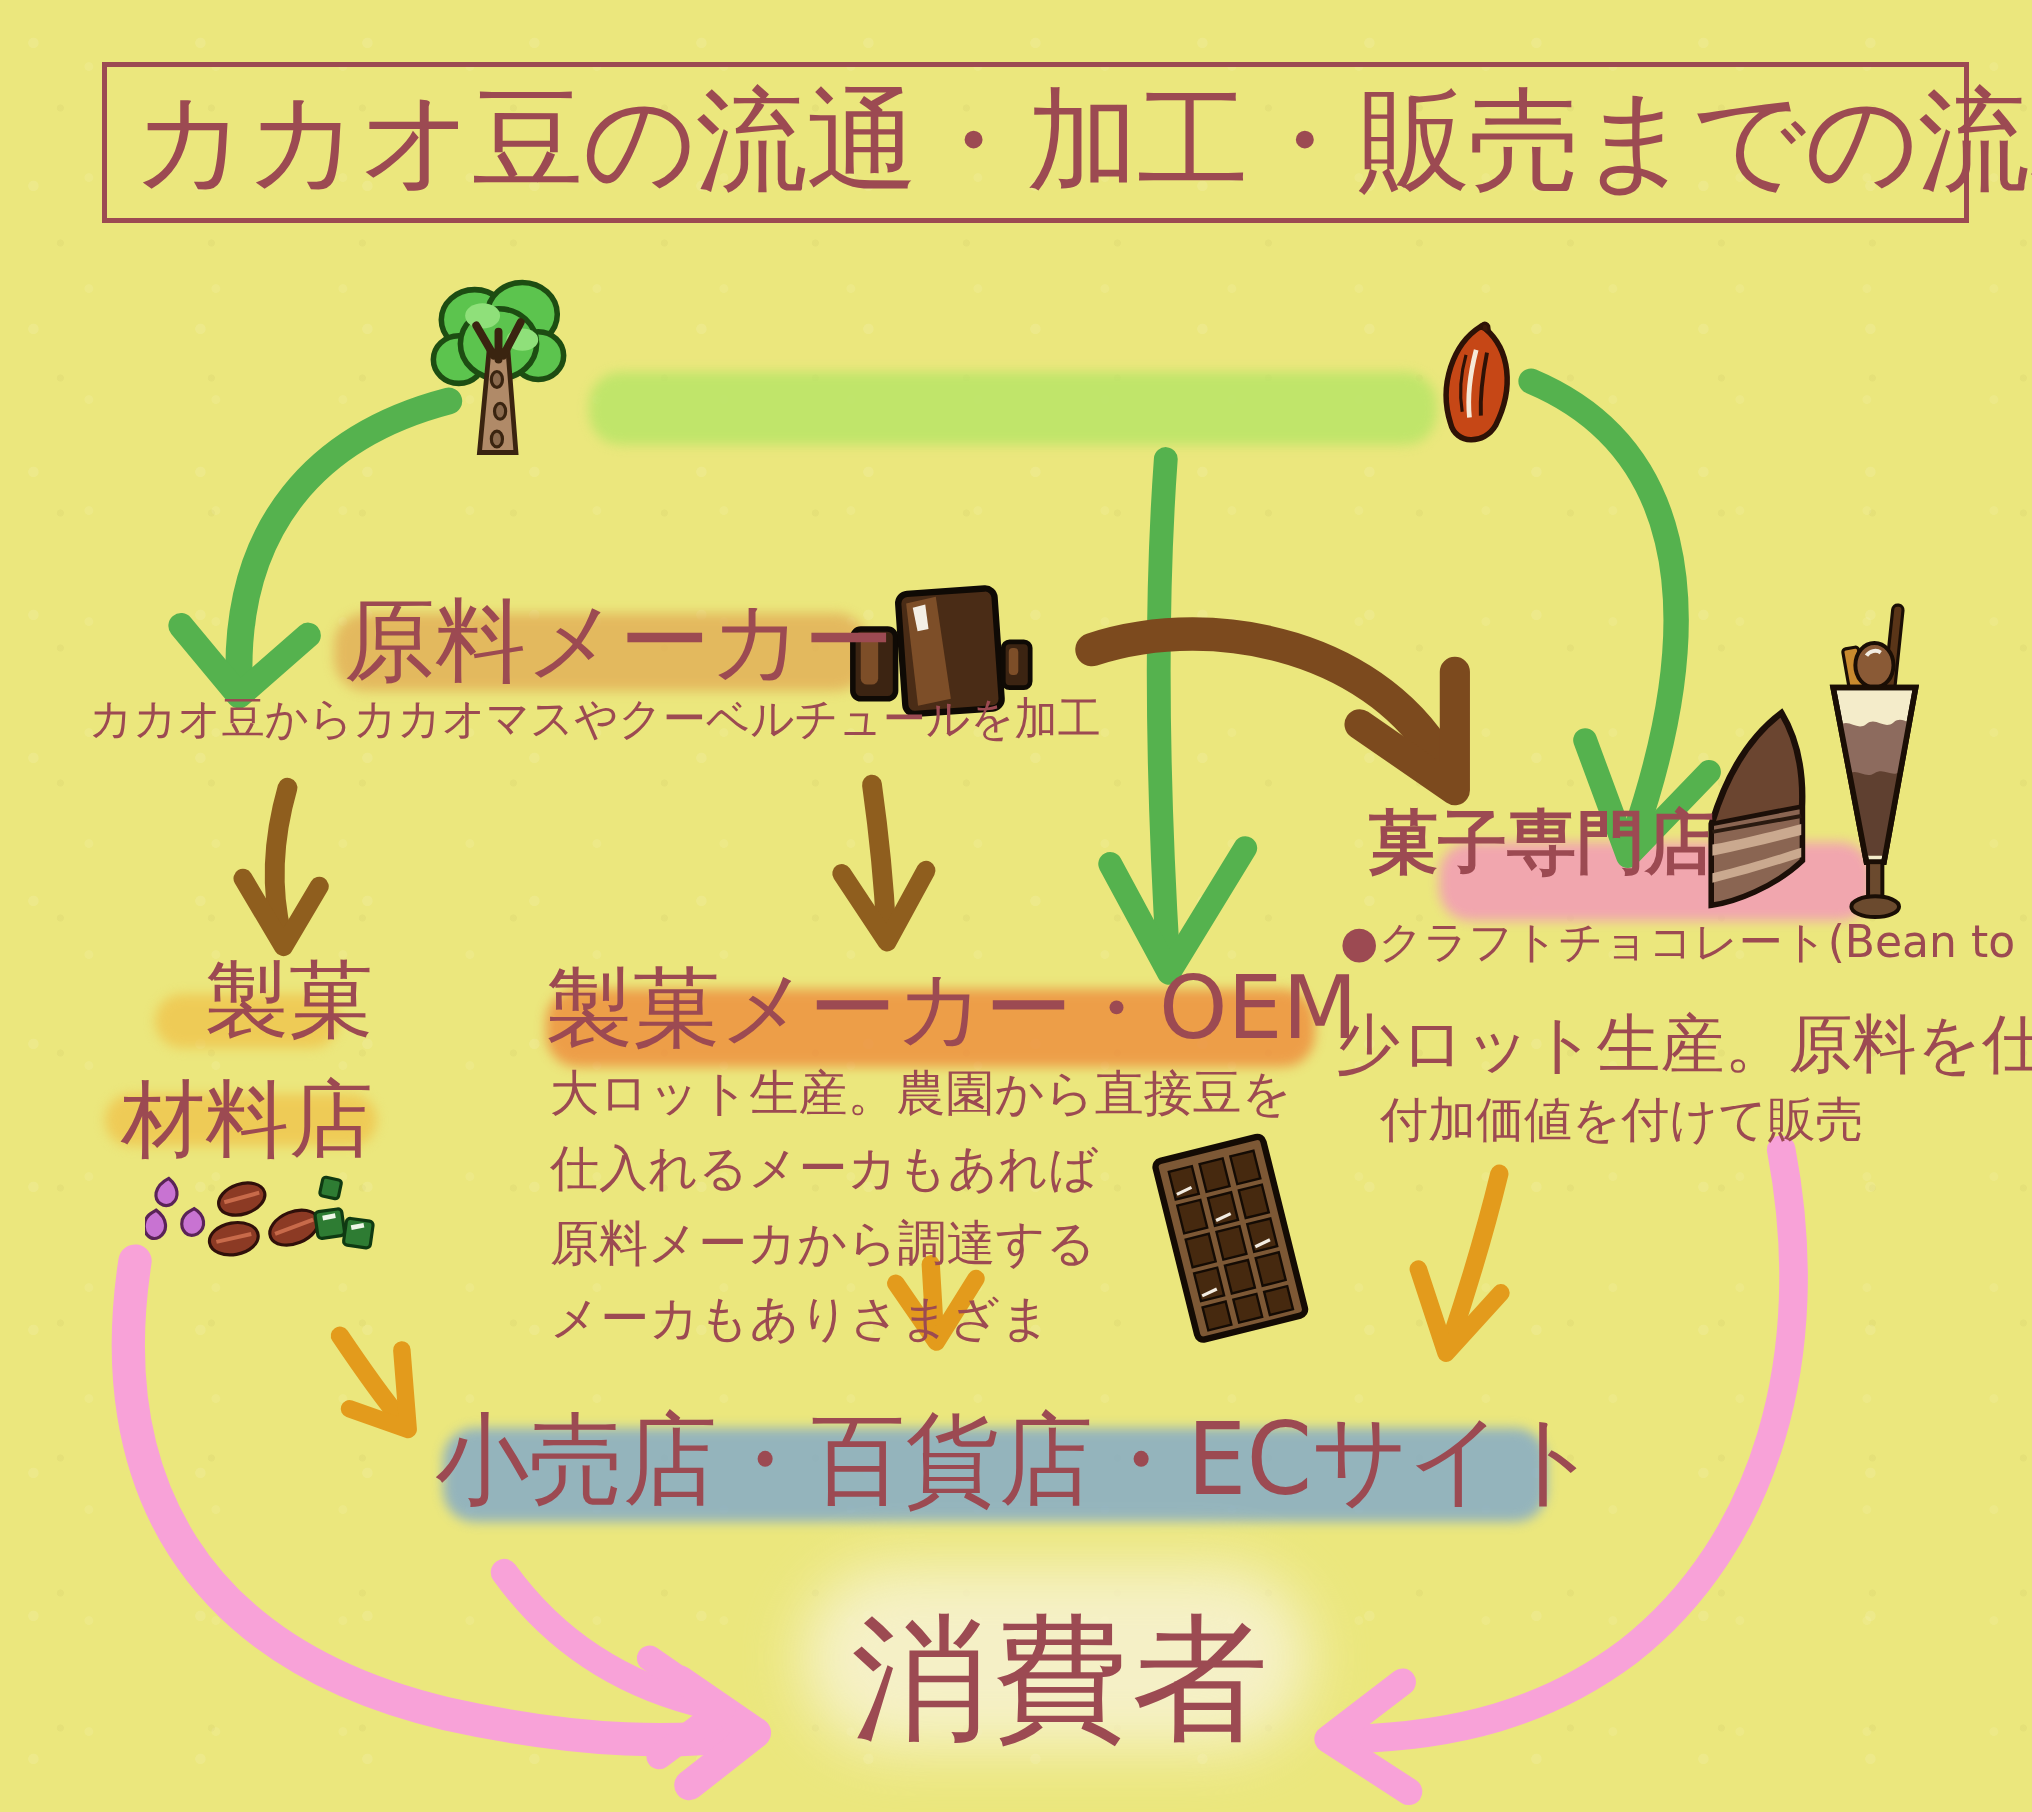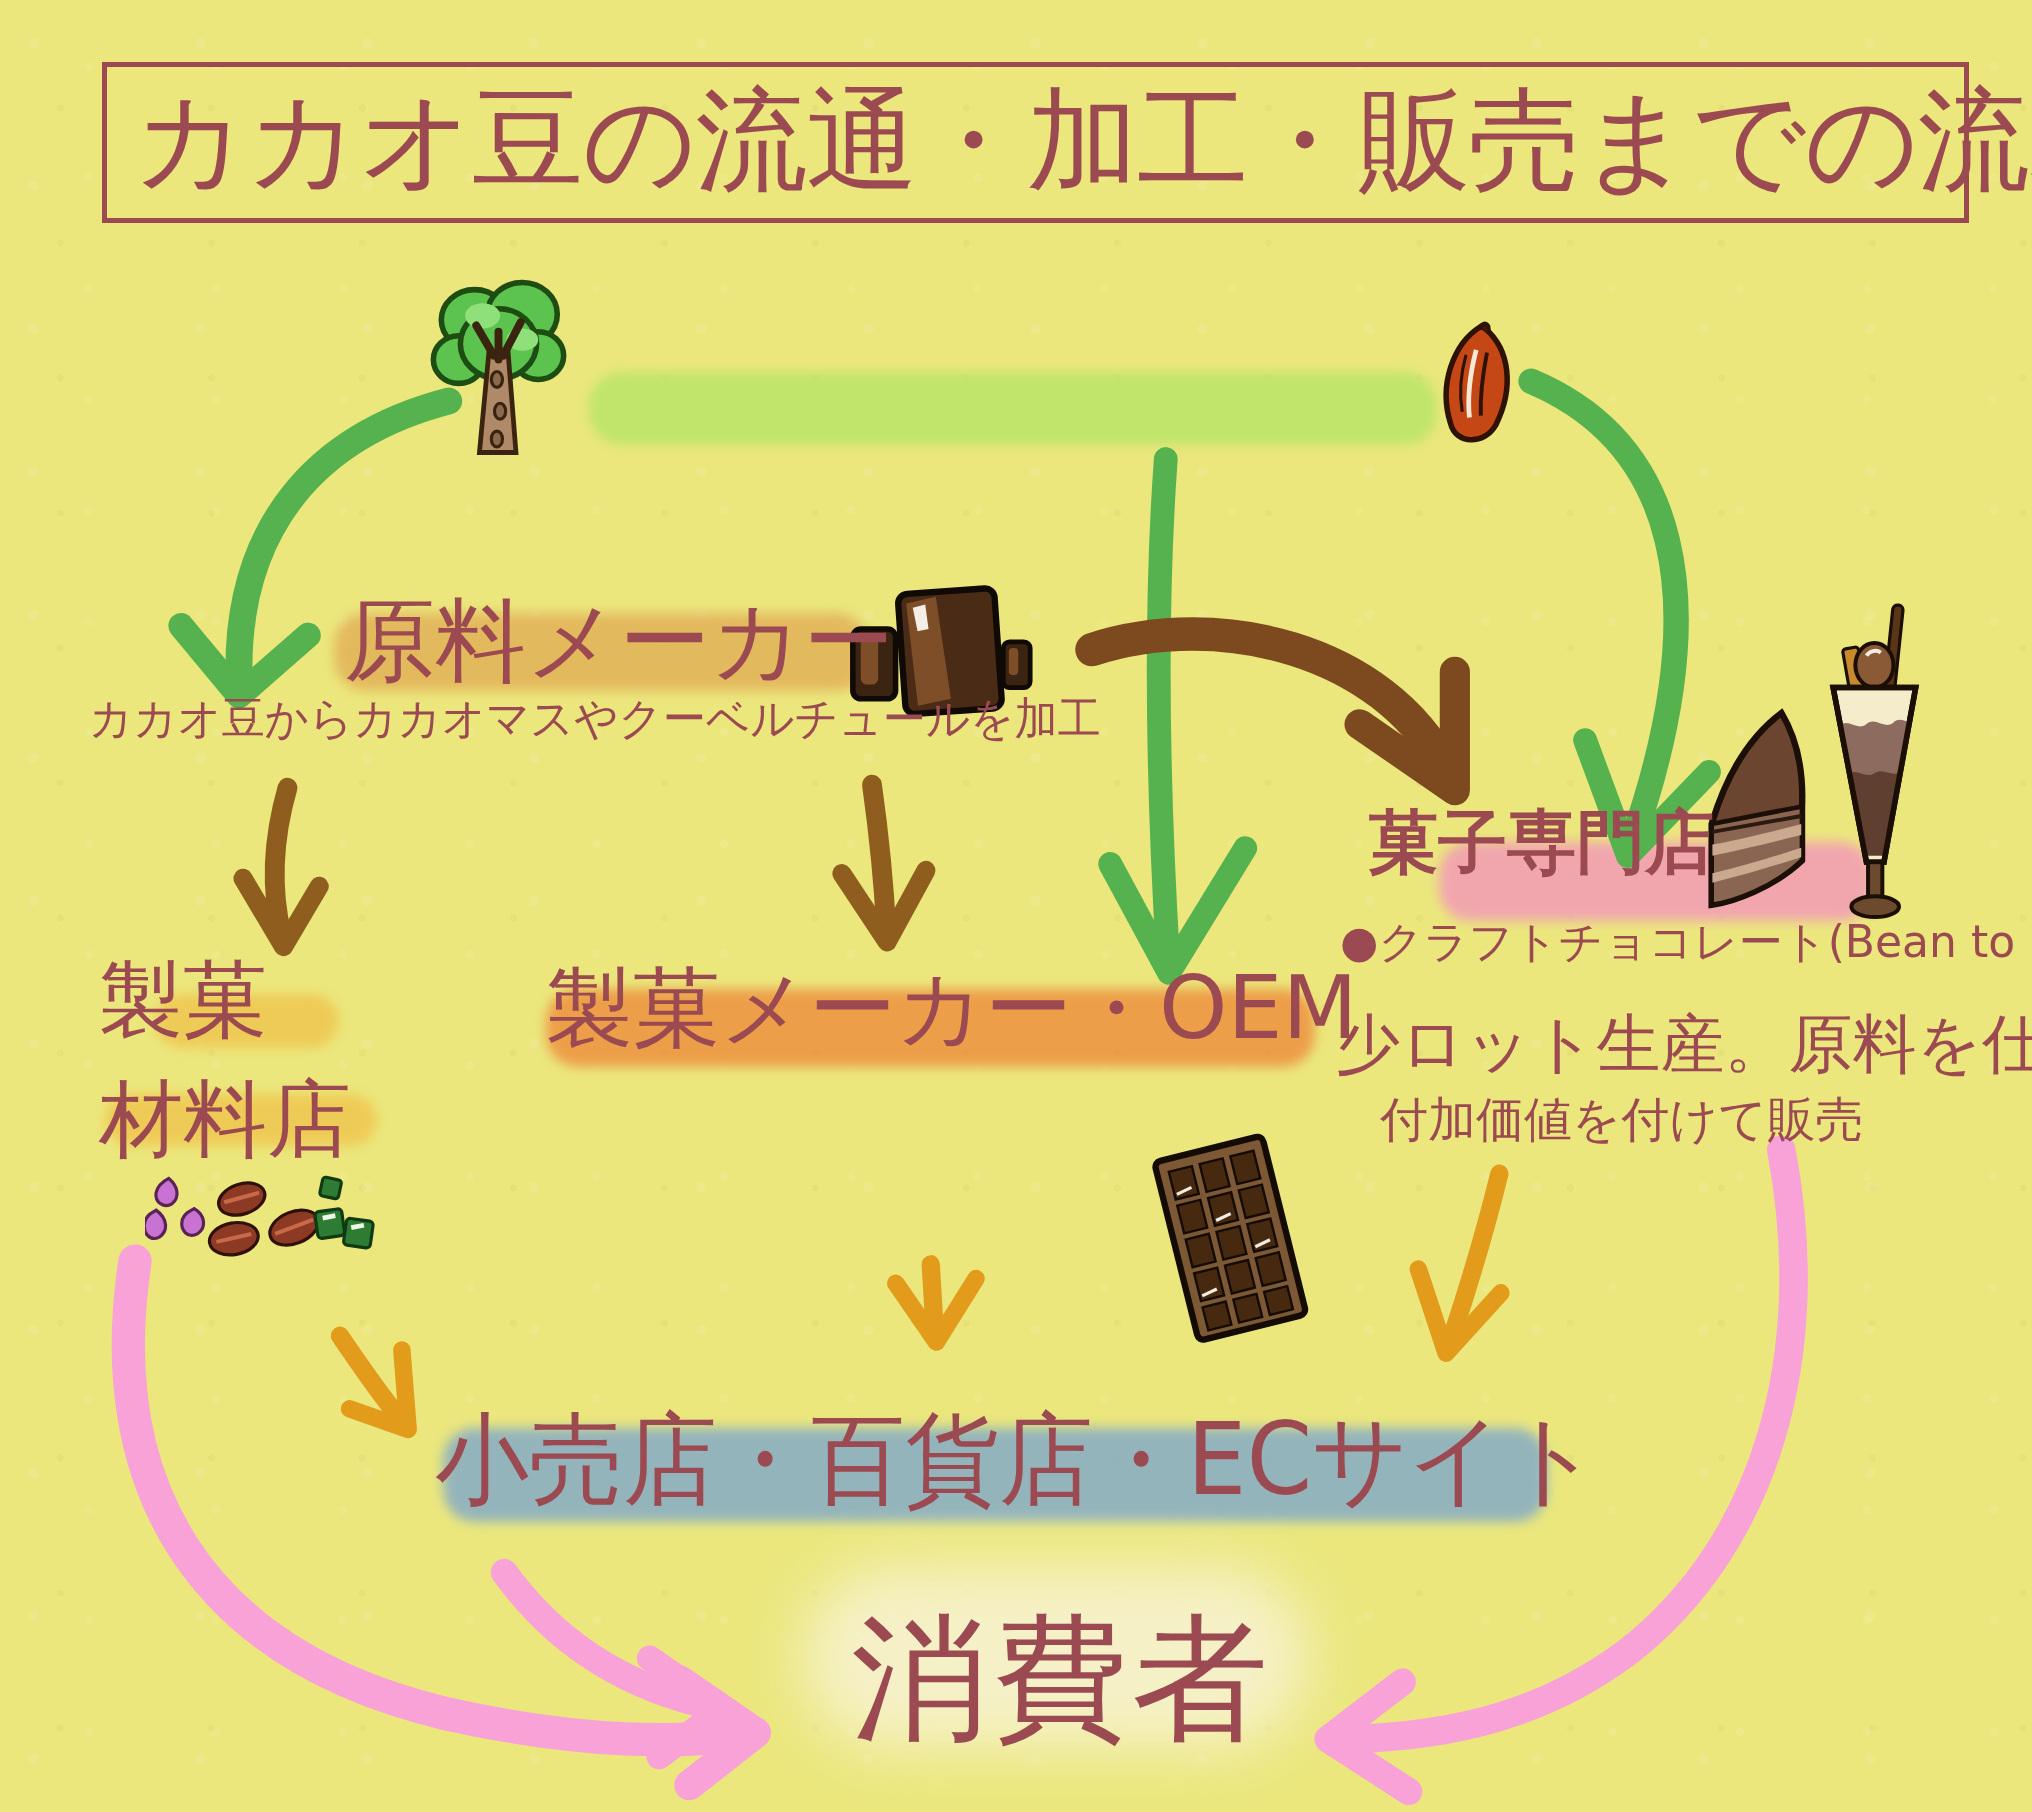--- a/index.html
+++ b/index.html
@@ -41,21 +41,21 @@
   .hl-sup1{left:155px; top:994px; width:184px; height:54px; background:#F0C24A; opacity:.75;}
   .hl-sup2{left:105px; top:1094px; width:272px; height:52px; background:#F0C24A; opacity:.75;}
   .hl-retail{left:443px; top:1428px; width:1104px; height:94px; background:#7FA8CC; opacity:.8;}
   .hl-consumer{left:802px; top:1566px; width:508px; height:183px; background:#F7F2CF;
                filter:blur(29px); opacity:.9; border-radius:238px;}
 
   
   .farm-label{left:584px; top:337px; font-size:97px; font-weight:500;}
   .ing-label{left:344px; top:580px; font-size:91px; font-weight:500;}
   .ing-caption{left:89px; top:689px; font-size:45px; font-weight:500; transform:scaleX(.96); transform-origin:left;}
-  .sup-label{left:99px; top:941px; width:274px; text-align:left;
+  .sup-label{left:99px; top:941px; width:274px; text-align:right;
              font-size:84px; line-height:119px; font-weight:500; white-space:pre-line;}
   .maker-label{left:546px; top:950px; font-size:87px; font-weight:500;}
   .maker-body{left:550px; top:1056px; font-size:49px; line-height:75px; font-weight:500;}
   .sweets-label{left:1369px; top:797px; font-size:69px; font-weight:700;}
   .sw-line{left:1340px; font-size:44px; font-weight:500;}
   .sw-l1{top:913px;}
   .sw-l2{top:972px;}
   .sw-l3{top:1001px; font-size:64px; left:1336px;}
   .sw-l4{top:1088px; font-size:48px; left:1336px;margin-left:44px;}
   .retail-label{left:435px; top:1394px; font-size:100px; font-weight:500;
@@ -253,20 +253,26 @@
   <div class="abs jp title-text">カカオ豆の流通・加工・販売までの流れ</div>
 
 
   <div class="abs jp ing-label">原料メーカー</div>
   <div class="abs jp ing-caption">カカオ豆からカカオマスやクーベルチュールを加工</div>
 
   <div class="abs jp sup-label">製菓
 材料店</div>
 
   <div class="abs jp maker-label">製菓メーカー・OEM</div>
+  <div class="abs jp maker-body">
+    <div>大ロット生産。農園から直接豆を</div>
+    <div>仕入れるメーカもあれば</div>
+    <div>原料メーカから調達する</div>
+    <div>メーカもありさまざま</div>
+  </div>
 
   <div class="abs jp sweets-label">菓子専門店</div>
   <div class="abs jp sw-line sw-l1">●クラフトチョコレート(Bean to bar)</div>
   <div class="abs jp sw-line sw-l3">少ロット生産。原料を仕入れ</div>
   <div class="abs jp sw-line sw-l4">付加価値を付けて販売</div>
 
   <div class="abs jp retail-label">小売店・百貨店・ECサイト</div>
 
   <div class="abs jp consumer-label">消費者</div>
 

